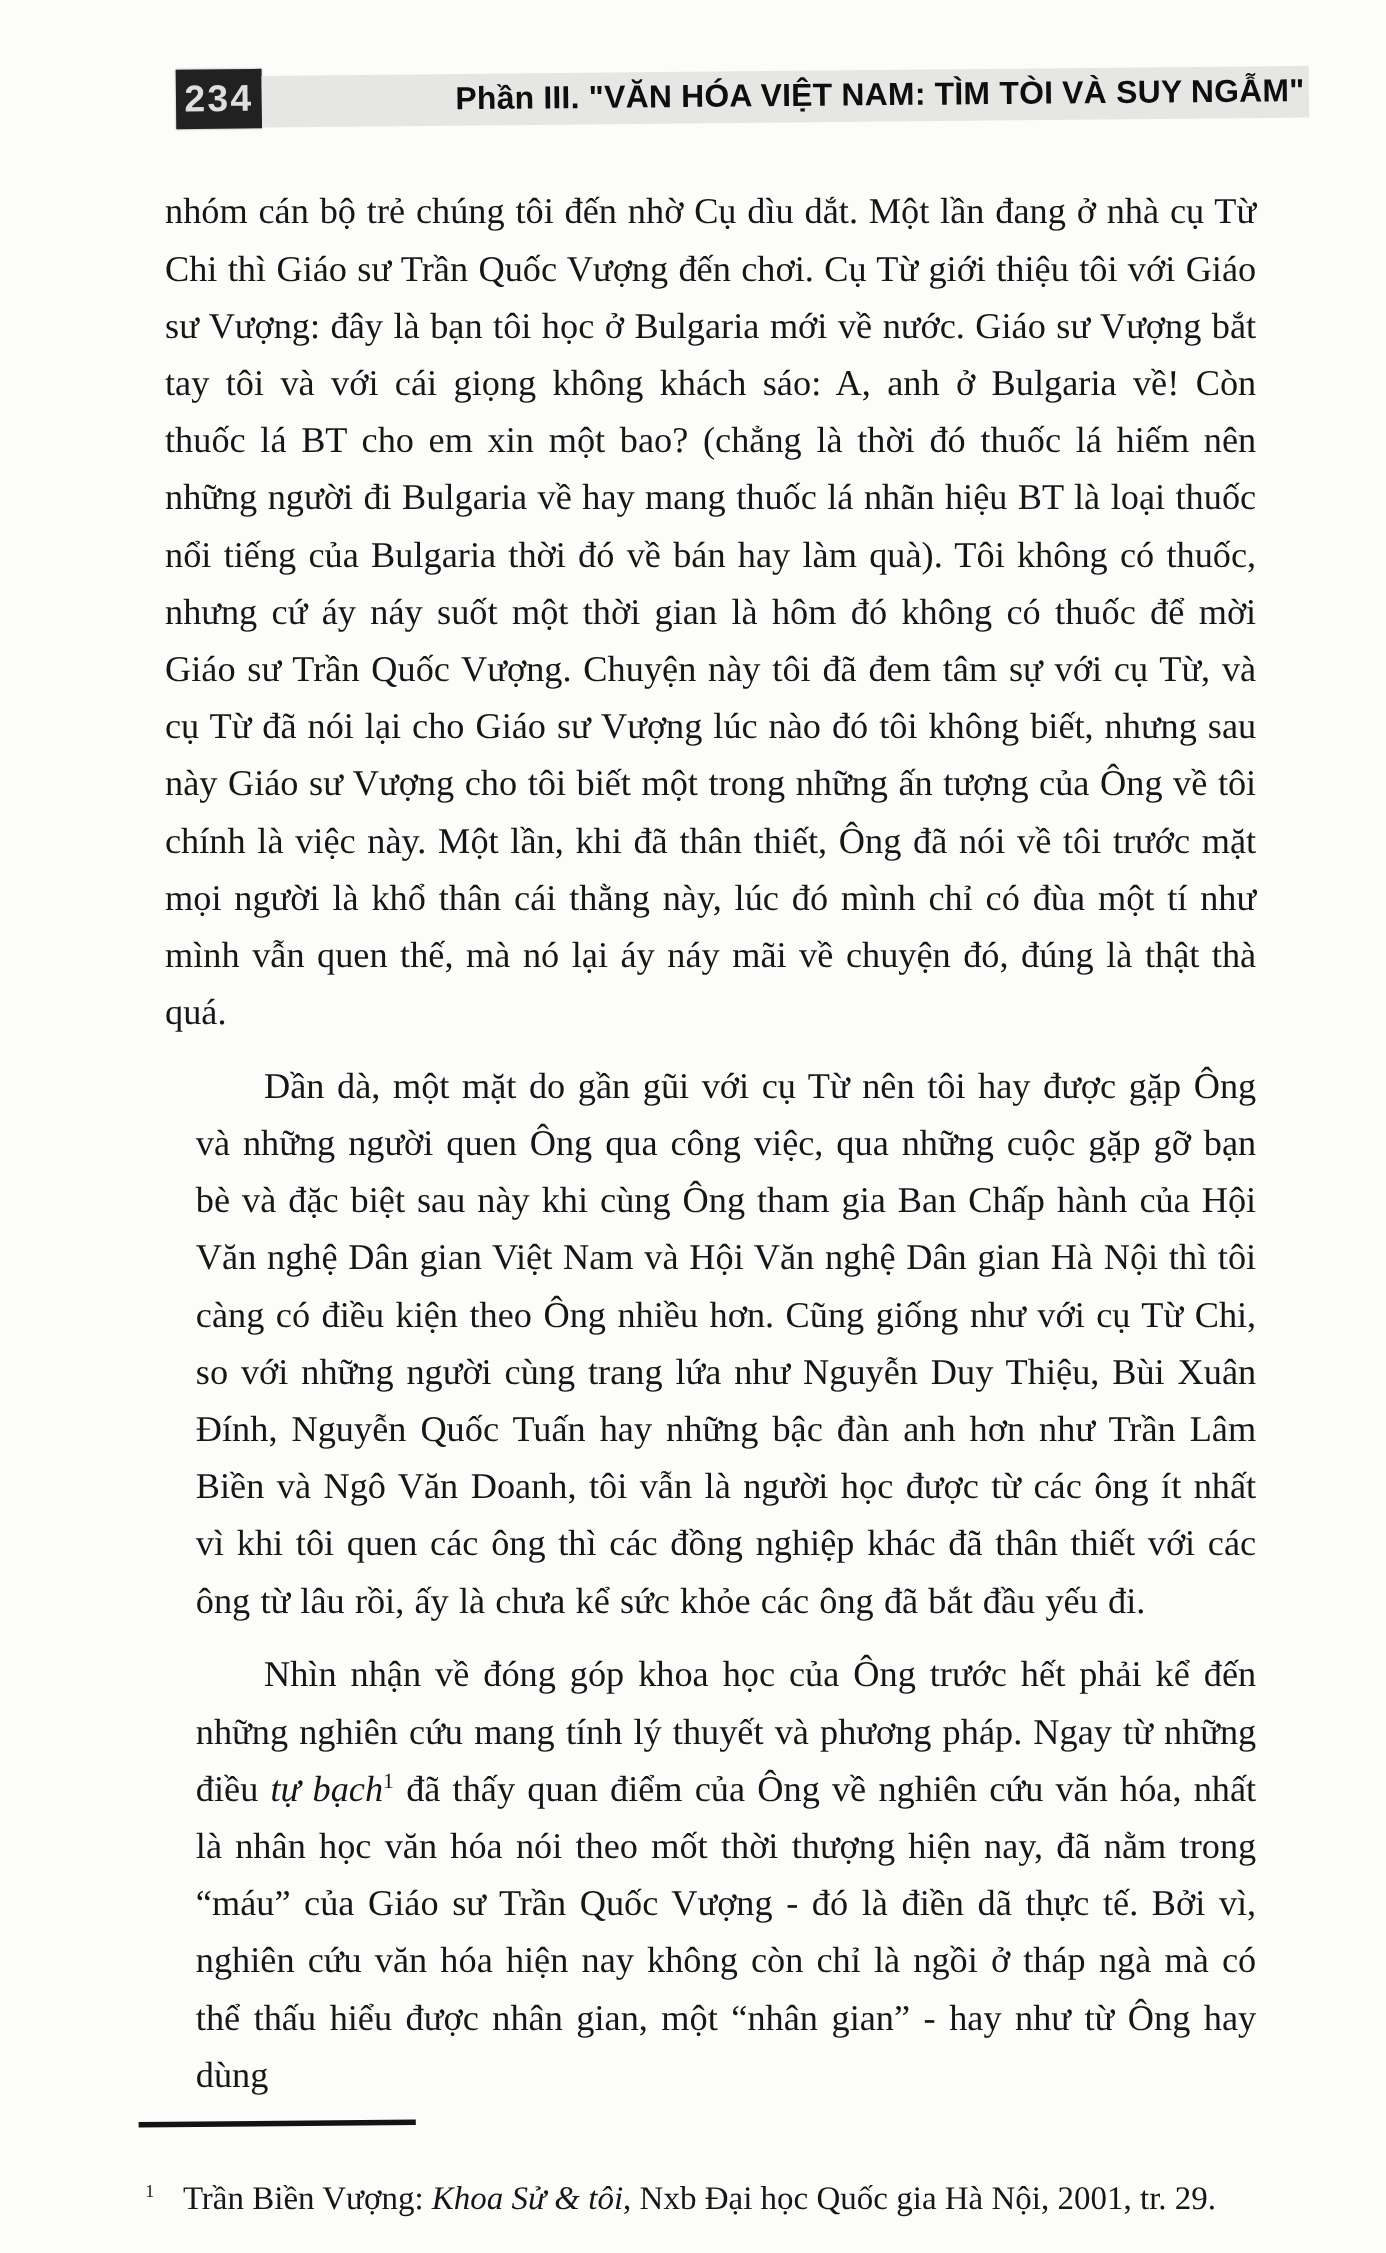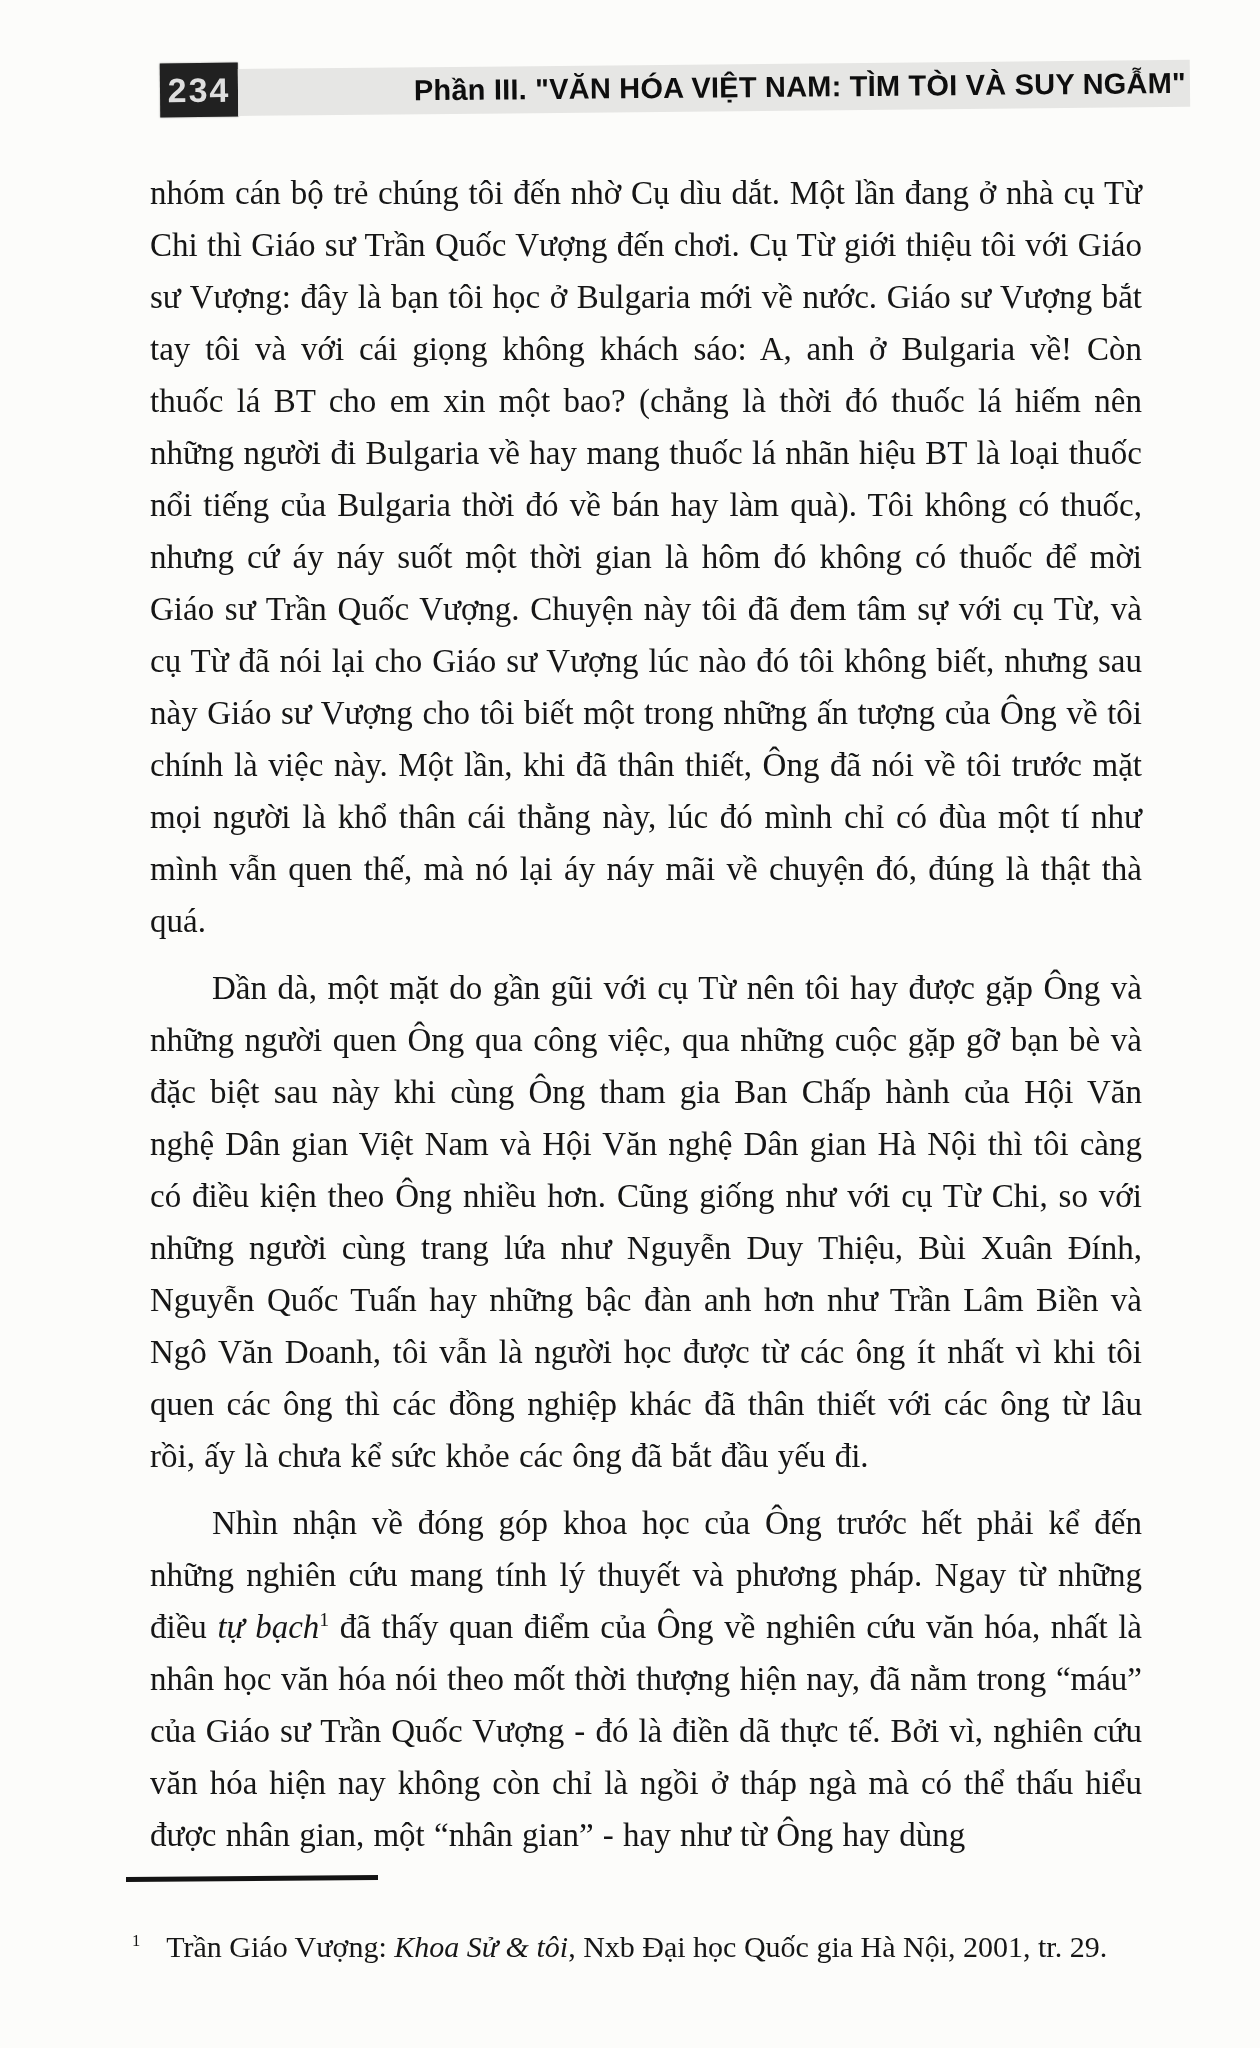--- a/index.html
+++ b/index.html
@@ -47,21 +47,21 @@
   
   .body-column{
     position:absolute;left:150px;top:167px;width:992px;
   }
   .para{
     font-size:33px;line-height:52px;
     text-align:justify;
     margin-bottom:15px;
     word-spacing:1px;
   }
-  .para.indent{text-indent:62px;}
+  .para.indent{text-indent:62px;margin-left:28px;}
   .ital{font-style:italic;}
   sup.fn-ref{font-size:0.6em;line-height:0;vertical-align:super;}
   
   .footnote-block{margin-top:6px;}
   .footnote-rule{
     width:252px;height:5px;background:#141414;
     margin-left:-24px;margin-bottom:46px;
     transform:rotate(-0.5deg);
   }
   .footnote{
@@ -91,18 +91,18 @@
   <main class="body-column">
 
     <p class="para">nhóm cán bộ trẻ chúng tôi đến nhờ Cụ dìu dắt. Một lần đang ở nhà cụ Từ Chi thì Giáo sư Trần Quốc Vượng đến chơi. Cụ Từ giới thiệu tôi với Giáo sư Vượng: đây là bạn tôi học ở Bulgaria mới về nước. Giáo sư Vượng bắt tay tôi và với cái giọng không khách sáo: A, anh ở Bulgaria về! Còn thuốc lá BT cho em xin một bao? (chẳng là thời đó thuốc lá hiếm nên những người đi Bulgaria về hay mang thuốc lá nhãn hiệu BT là loại thuốc nổi tiếng của Bulgaria thời đó về bán hay làm quà). Tôi không có thuốc, nhưng cứ áy náy suốt một thời gian là hôm đó không có thuốc để mời Giáo sư Trần Quốc Vượng. Chuyện này tôi đã đem tâm sự với cụ Từ, và cụ Từ đã nói lại cho Giáo sư Vượng lúc nào đó tôi không biết, nhưng sau này Giáo sư Vượng cho tôi biết một trong những ấn tượng của Ông về tôi chính là việc này. Một lần, khi đã thân thiết, Ông đã nói về tôi trước mặt mọi người là khổ thân cái thằng này, lúc đó mình chỉ có đùa một tí như mình vẫn quen thế, mà nó lại áy náy mãi về chuyện đó, đúng là thật thà quá.</p>
 
     <p class="para indent">Dần dà, một mặt do gần gũi với cụ Từ nên tôi hay được gặp Ông và những người quen Ông qua công việc, qua những cuộc gặp gỡ bạn bè và đặc biệt sau này khi cùng Ông tham gia Ban Chấp hành của Hội Văn nghệ Dân gian Việt Nam và Hội Văn nghệ Dân gian Hà Nội thì tôi càng có điều kiện theo Ông nhiều hơn. Cũng giống như với cụ Từ Chi, so với những người cùng trang lứa như Nguyễn Duy Thiệu, Bùi Xuân Đính, Nguyễn Quốc Tuấn hay những bậc đàn anh hơn như Trần Lâm Biền và Ngô Văn Doanh, tôi vẫn là người học được từ các ông ít nhất vì khi tôi quen các ông thì các đồng nghiệp khác đã thân thiết với các ông từ lâu rồi, ấy là chưa kể sức khỏe các ông đã bắt đầu yếu đi.</p>
 
     <p class="para indent"><span>Nhìn nhận về đóng góp khoa học của Ông trước hết phải kể đến những nghiên cứu mang tính lý thuyết và phương pháp. Ngay từ những điều </span><span class="ital">tự bạch</span><sup class="fn-ref">1</sup><span> đã thấy quan điểm của Ông về nghiên cứu văn hóa, nhất là nhân học văn hóa nói theo mốt thời thượng hiện nay, đã nằm trong “máu” của Giáo sư Trần Quốc Vượng - đó là điền dã thực tế. Bởi vì, nghiên cứu văn hóa hiện nay không còn chỉ là ngồi ở tháp ngà mà có thể thấu hiểu được nhân gian, một “nhân gian” - hay như từ Ông hay dùng</span></p>
 
     <div class="footnote-block">
       <div class="footnote-rule"></div>
-      <div class="footnote"><sup class="fn-marker">1</sup><span>Trần Giáo Vượng: </span><span class="ital">Khoa Sử &amp; tôi</span><span>, Nxb Đại học Quốc gia Hà Nội, 2001, tr. 29.</span></div>
+      <div class="footnote"><sup class="fn-marker">1</sup><span>Trần Biền Vượng: </span><span class="ital">Khoa Sử &amp; tôi</span><span>, Nxb Đại học Quốc gia Hà Nội, 2001, tr. 29.</span></div>
     </div>
 
   </main>
 
 </div>
 
 </body></html>

